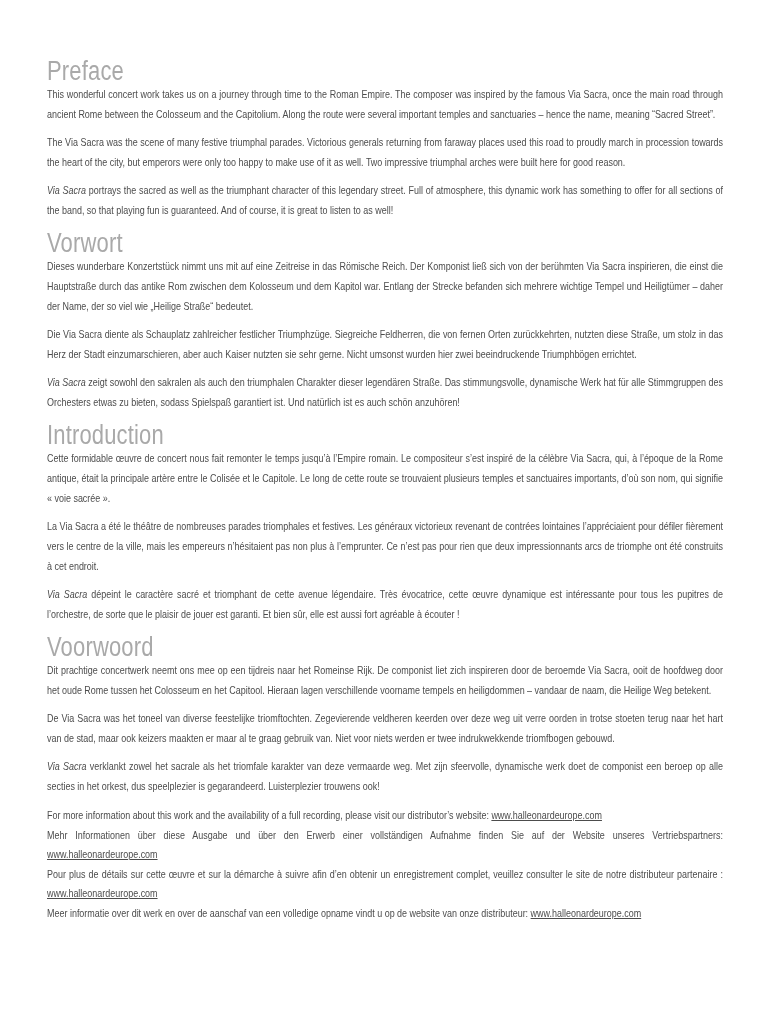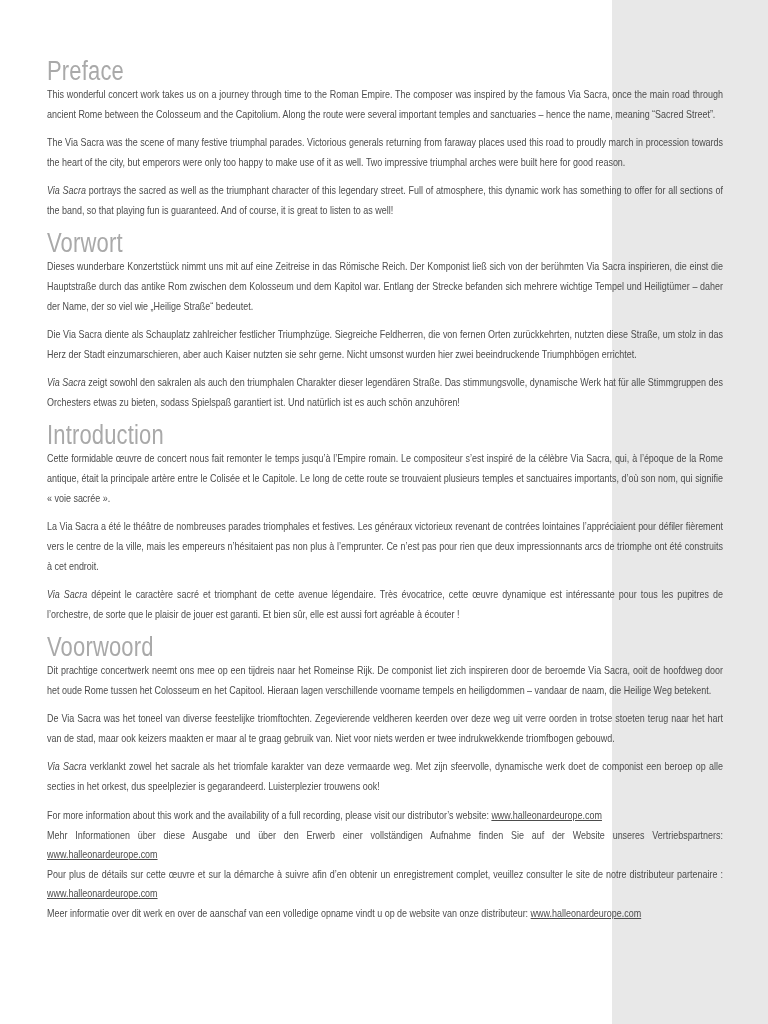--- a/index.html
+++ b/index.html
@@ -10,21 +10,21 @@
   * { box-sizing: border-box; }
   html, body { margin: 0; padding: 0; }
   body {
     width: 768px; height: 1024px;
     background: #e8e8e8;
     font-family: "Liberation Sans", "DejaVu Sans", sans-serif;
     overflow: hidden;
   }
   .sheet {
     position: relative;
-    width: 612px; height: 1024px;
+    width: 768px; height: 1024px;
     background: var(--background, #ffffff);
   }
   
   .content {
     position: absolute;
     left: 47px; top: 58px;
     width: 830px;
     transform: scaleX(0.8145);
     transform-origin: 0 0;
     color: var(--body, #4c4c4c);

